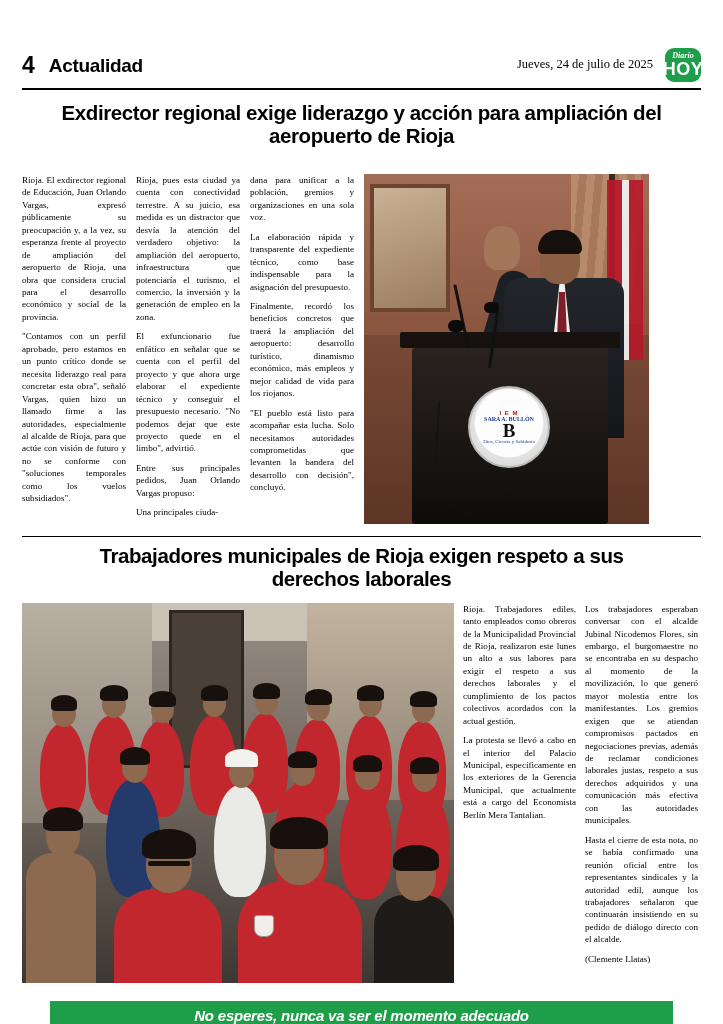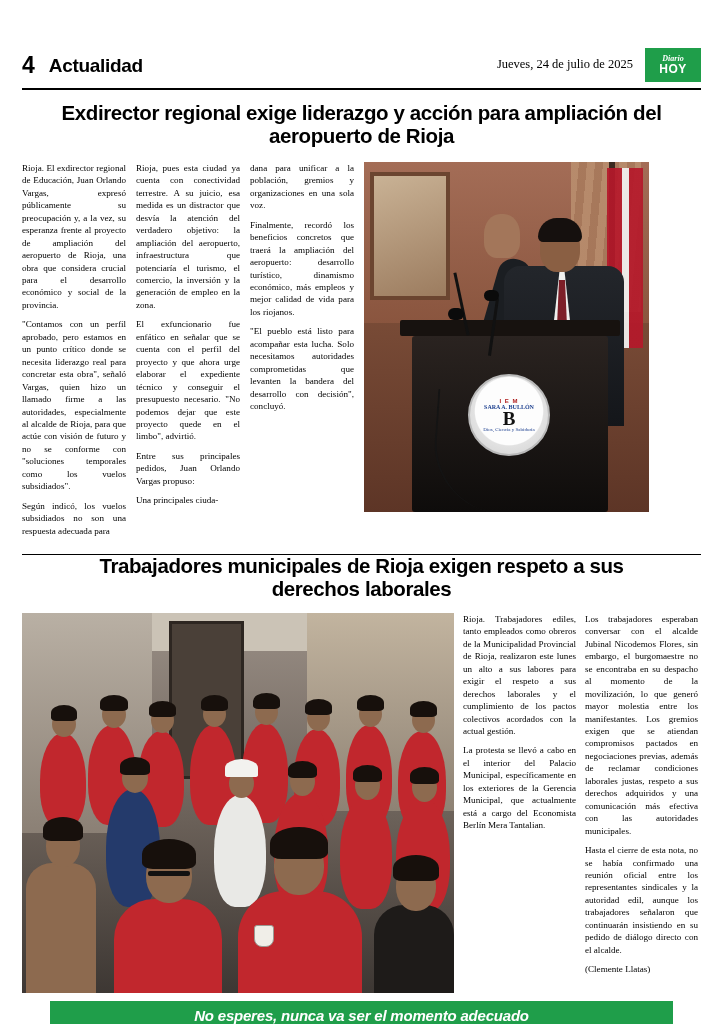--- a/index.html
+++ b/index.html
@@ -46,66 +46,67 @@
     line-height: 1;
   }
   .masthead-date {
     margin-left: auto;
     font-family: "Liberation Serif", serif;
     font-size: 12.5px;
     padding-right: 12px;
     padding-bottom: 2px;
   }
   .logo {
-    width: 56px;
+    width: 36px;
     height: 34px;
     background: #1f9e4a;
     color: #fff;
     display: flex;
     flex-direction: column;
     align-items: center;
     justify-content: center;
     line-height: 1;
+    border-radius: 9px;
   }
   .logo .logo-top {
     font-family: "Liberation Serif", serif;
     font-size: 8px;
     font-style: italic;
     font-weight: bold;
   }
   .logo .logo-bottom {
     font-family: "Liberation Sans", sans-serif;
-    font-size: 12px;
+    font-size: 18px;
     font-weight: bold;
     letter-spacing: 0.5px;
   }
 
   
   .headline {
     font-family: "Liberation Sans", sans-serif;
     font-weight: bold;
     text-align: center;
     line-height: 1.12;
     letter-spacing: -0.4px;
   }
   .headline-1 {
     font-size: 20.5px;
     margin-top: 12px;
     padding: 0 26px;
   }
   .headline-2 {
     font-size: 20.5px;
-    margin-top: 0;
+    margin-top: 8px;
     padding: 0 40px;
   }
 
   
   .article1 {
     display: flex;
-    margin-top: 14px;
+    margin-top: 26px;
     gap: 10px;
   }
   .col {
     font-size: 9.1px;
     line-height: 1.37;
     text-align: justify;
     font-family: "Liberation Serif", serif;
   }
   .col p {
     margin: 0 0 7px 0;
@@ -315,30 +316,30 @@
       <div class="logo-bottom">HOY</div>
     </div>
   </div>
 
   <div class="headline headline-1">Exdirector regional exige liderazgo y acción para ampliación del aeropuerto de Rioja</div>
 
   <div class="article1">
     <div class="col col-w">
       <p class="noindent">Rioja. El exdirector regional de Educación, Juan Orlando Vargas, expresó públicamente su preocupación y, a la vez, su esperanza frente al proyecto de ampliación del aeropuerto de Rioja, una obra que considera crucial para el desarrollo económico y social de la provincia.</p>
       <p class="noindent">"Contamos con un perfil aprobado, pero estamos en un punto crítico donde se necesita liderazgo real para concretar esta obra", señaló Vargas, quien hizo un llamado firme a las autoridades, especialmente al alcalde de Rioja, para que actúe con visión de futuro y no se conforme con "soluciones temporales como los vuelos subsidiados".</p>
-      <p class="noindent">Según indicó, los vuelos subsidiados no son una respuesta adecuada para</p>
     </div>
     <div class="col col-w">
       <p class="noindent">Rioja, pues esta ciudad ya cuenta con conectividad terrestre. A su juicio, esa medida es un distractor que desvía la atención del verdadero objetivo: la ampliación del aeropuerto, infraestructura que potenciaría el turismo, el comercio, la inversión y la generación de empleo en la zona.</p>
       <p class="noindent">El exfuncionario fue enfático en señalar que se cuenta con el perfil del proyecto y que ahora urge elaborar el expediente técnico y conseguir el presupuesto necesario. "No podemos dejar que este proyecto quede en el limbo", advirtió.</p>
       <p class="noindent">Entre sus principales pedidos, Juan Orlando Vargas propuso:</p>
       <p class="noindent">Una principales ciuda-</p>
     </div>
     <div class="col col-w">
       <p class="noindent">dana para unificar a la población, gremios y organizaciones en una sola voz.</p>
+      <p class="noindent">La elaboración rápida y transparente del expediente técnico, como base indispensable para la asignación del presupuesto.</p>
       <p class="noindent">Finalmente, recordó los beneficios concretos que traerá la ampliación del aeropuerto: desarrollo turístico, dinamismo económico, más empleos y mejor calidad de vida para los riojanos.</p>
       <p class="noindent">"El pueblo está listo para acompañar esta lucha. Solo necesitamos autoridades comprometidas que levanten la bandera del desarrollo con decisión", concluyó.</p>
     </div>
 
     <div class="photo1">
       <div class="p1-wall"></div>
       <div class="p1-wall-panel"></div>
       <div class="p1-window"></div>
       <div class="p1-curtain"></div>
       <div class="p1-flagpole"></div>

